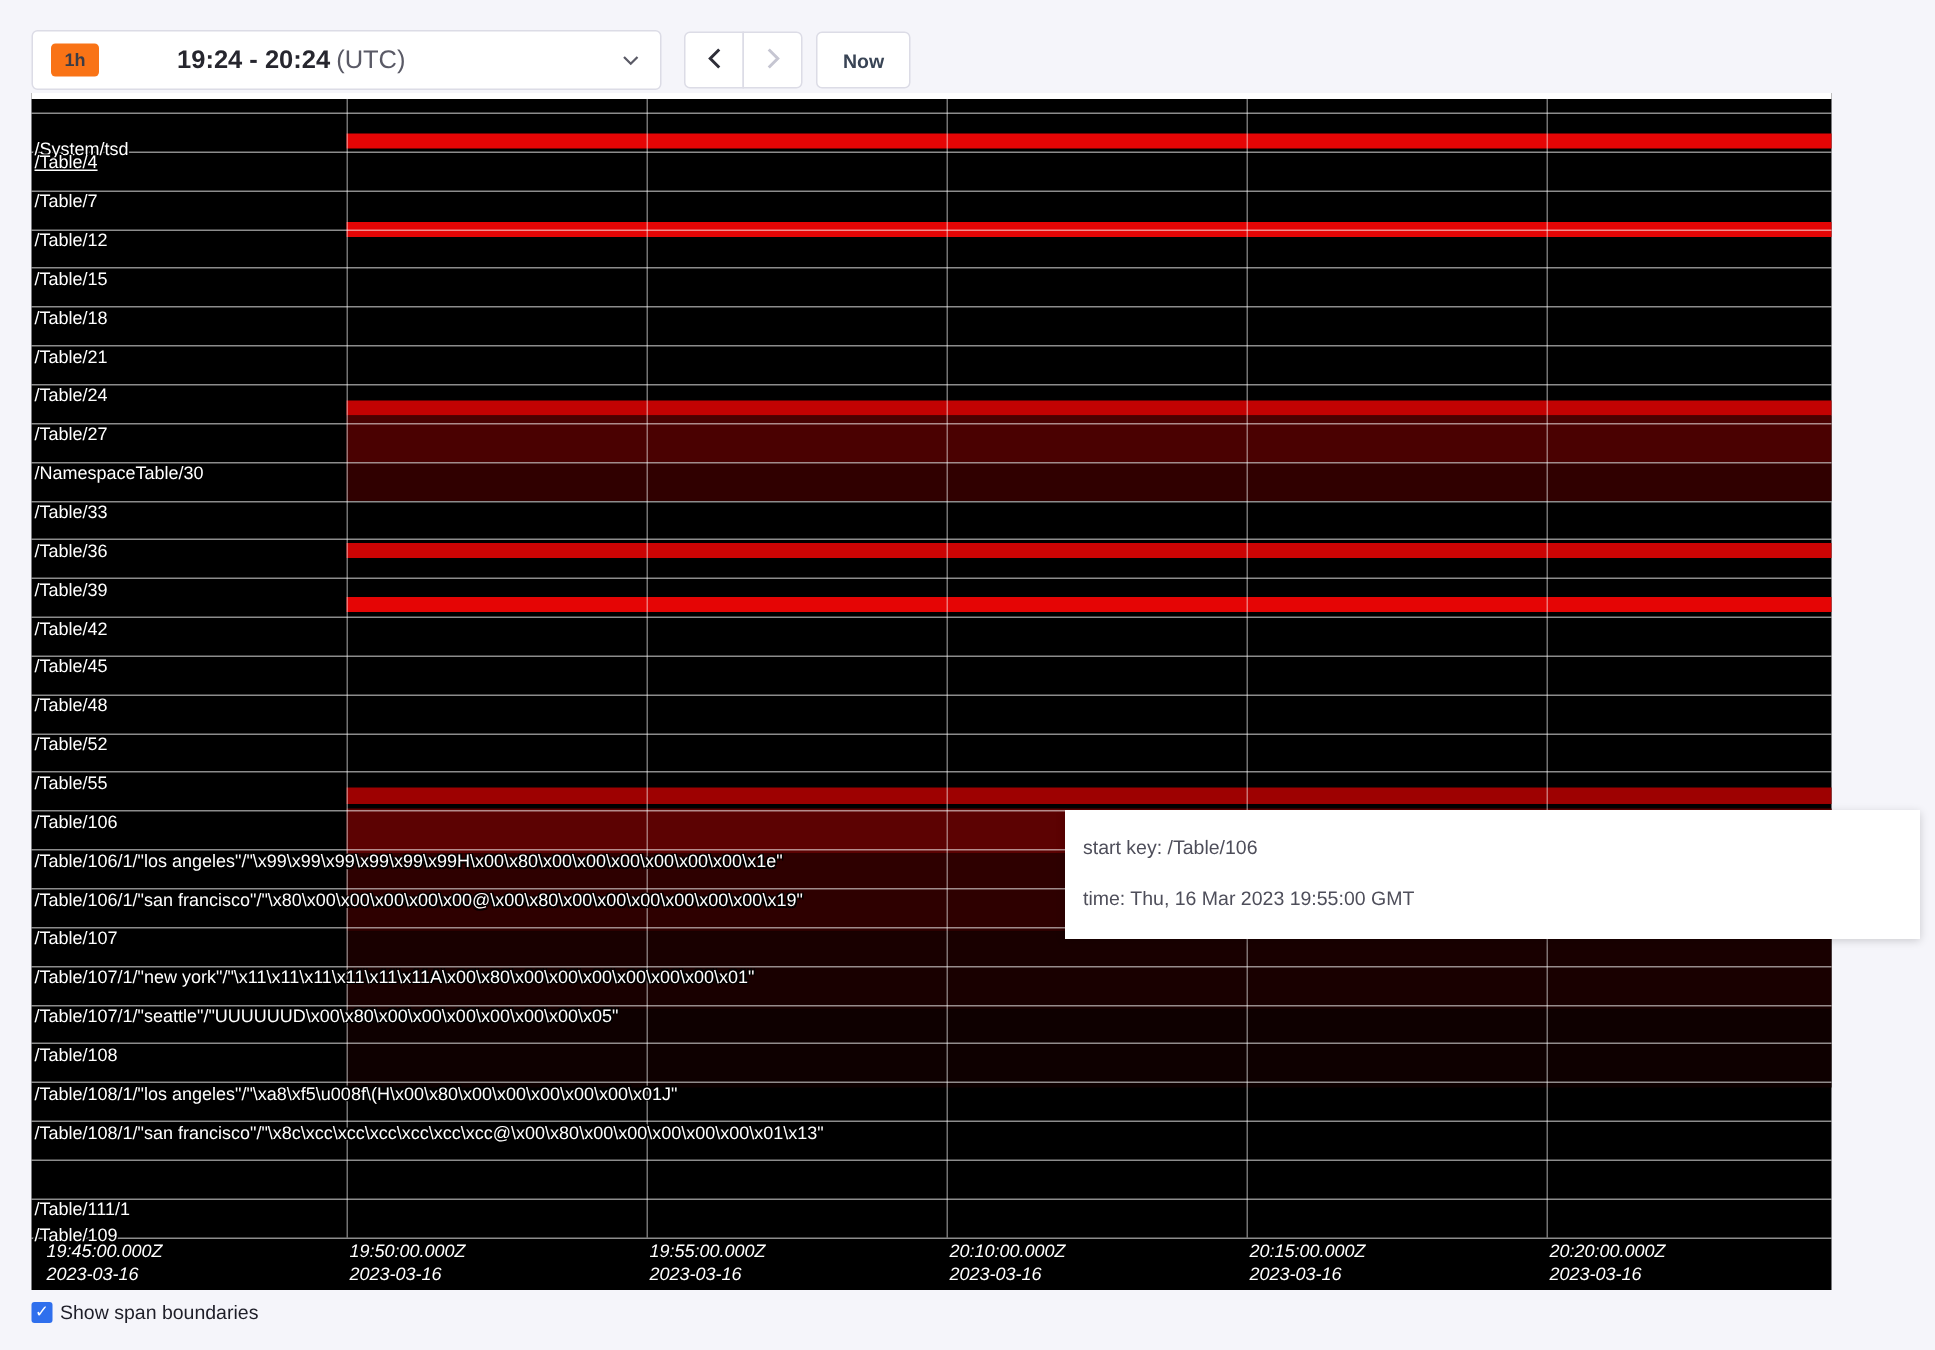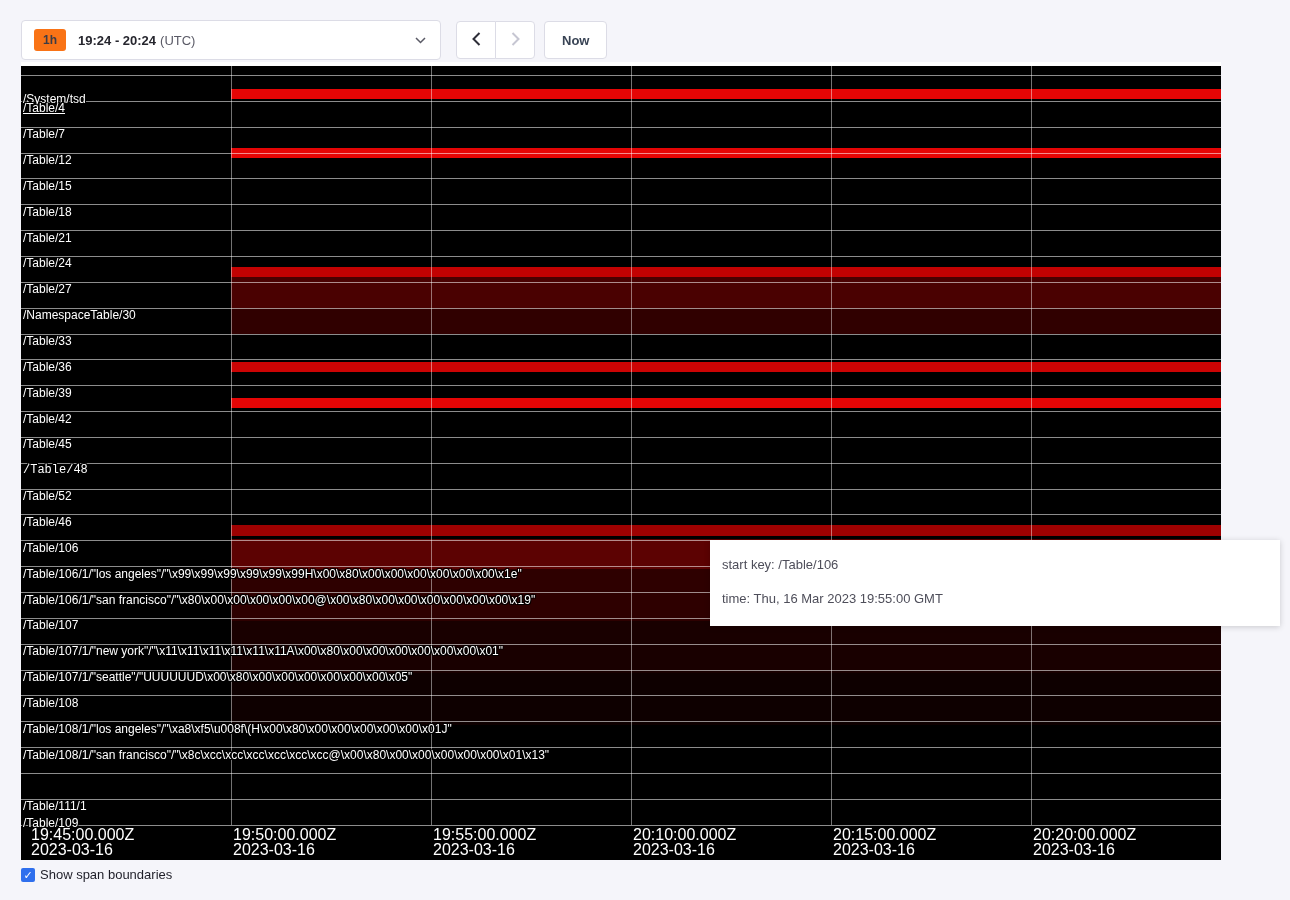--- a/index.html
+++ b/index.html
@@ -14,21 +14,21 @@
   
   .toolbar { position:absolute; left:21px; top:20px; height:40px; display:flex; align-items:center; }
   .range-select {
     width:420px; height:40px; background:#fff; border:1px solid #dcdce6; border-radius:4px;
     display:flex; align-items:center; padding:0 14px 0 12px; cursor:pointer;
   }
   .badge {
     background:#f97316; border-radius:3px; padding:4px 9px;
     font-size:12px; font-weight:bold; color:#3c3c46; margin-right:12px;
   }
-  .range-text { font-size:13px; color:#26262e; font-weight:bold; }
+  .range-text { font-size:17px; color:#26262e; font-weight:bold;margin-left:40px; }
   .range-suffix { font-weight:normal; color:#5a5a66; margin-left:4px; }
   .chevron { margin-left:auto; display:flex; align-items:center; }
 
   .nav-group { display:flex; margin-left:15px; }
   .nav-btn {
     width:40px; height:38px; background:#fff; border:1px solid #dcdce6; padding:0;
     display:flex; align-items:center; justify-content:center; cursor:pointer;
   }
   .nav-btn.prev { border-radius:4px 0 0 4px; }
   .nav-btn.next { border-radius:0 4px 4px 0; margin-left:-1px; cursor:default; }
@@ -47,21 +47,21 @@
   }
   .canvas-topline { position:absolute; left:0; top:0; width:100%; height:4px; background:#fff; z-index:2; }
   .stripe { position:absolute; z-index:1; }
   .hgrid { position:absolute; left:0; width:100%; height:1px; background:rgba(255,255,255,0.55); z-index:3; }
   .vgrid { position:absolute; top:4px; width:1px; height:759px; background:rgba(255,255,255,0.45); z-index:3; }
   .row-label {
     position:absolute; left:2px; z-index:4; color:#fff; font-size:12px; line-height:13px;
     white-space:nowrap;
     text-shadow:1px 1px 0 #000, -1px 1px 0 #000, 1px -1px 0 #000, -1px -1px 0 #000;
   }
-  .xaxis-label { position:absolute; top:765px; z-index:4; color:#fff; font-size:16px; line-height:15px; white-space:nowrap; }
+  .xaxis-label { position:absolute; top:765px; z-index:4; color:#fff; font-size:12px; line-height:15px; white-space:nowrap;font-style:italic; }
 
   
   .tooltip {
     position:absolute; left:689px; top:478px; width:570px; z-index:10;
     background:#fff; padding:15px 12px 3px 12px;
     box-shadow:0 1px 6px rgba(0,0,0,0.18);
     font-size:13px; color:#4e4e5a;
   }
   .tooltip-line { height:20px; line-height:20px; margin-bottom:14px; white-space:nowrap; overflow:hidden; }
 
@@ -170,23 +170,23 @@
     <div class="row-label" style="top: 143.75px;">/Table/18</div>
     <div class="row-label" style="top: 169.6px;">/Table/21</div>
     <div class="row-label" style="top: 195.45px;">/Table/24</div>
     <div class="row-label" style="top: 221.3px;">/Table/27</div>
     <div class="row-label" style="top: 247.15px;">/NamespaceTable/30</div>
     <div class="row-label" style="top: 273px;">/Table/33</div>
     <div class="row-label" style="top: 298.85px;">/Table/36</div>
     <div class="row-label" style="top: 324.7px;">/Table/39</div>
     <div class="row-label" style="top: 350.55px;">/Table/42</div>
     <div class="row-label" style="top: 376.4px;">/Table/45</div>
-    <div class="row-label" style="top: 402.25px; font-family: Liberation Mono, monospace;">/Table/48</div>
+    <div class="row-label" style="top: 402.25px;">/Table/48</div>
     <div class="row-label" style="top: 428.1px;">/Table/52</div>
-    <div class="row-label" style="top: 453.95px;">/Table/46</div>
+    <div class="row-label" style="top: 453.95px;">/Table/55</div>
     <div class="row-label" style="top: 479.8px;">/Table/106</div>
     <div class="row-label" style="top: 505.65px;">/Table/106/1/"los angeles"/"\x99\x99\x99\x99\x99\x99H\x00\x80\x00\x00\x00\x00\x00\x00\x1e"</div>
     <div class="row-label" style="top: 531.5px;">/Table/106/1/"san francisco"/"\x80\x00\x00\x00\x00\x00@\x00\x80\x00\x00\x00\x00\x00\x00\x19"</div>
     <div class="row-label" style="top: 557.35px;">/Table/107</div>
     <div class="row-label" style="top: 583.2px;">/Table/107/1/"new york"/"\x11\x11\x11\x11\x11\x11A\x00\x80\x00\x00\x00\x00\x00\x00\x01"</div>
     <div class="row-label" style="top: 609.05px;">/Table/107/1/"seattle"/"UUUUUUD\x00\x80\x00\x00\x00\x00\x00\x00\x05"</div>
     <div class="row-label" style="top: 634.9px;">/Table/108</div>
     <div class="row-label" style="top: 660.75px;">/Table/108/1/"los angeles"/"\xa8\xf5\u008f\(H\x00\x80\x00\x00\x00\x00\x00\x01J"</div>
     <div class="row-label" style="top: 686.6px;">/Table/108/1/"san francisco"/"\x8c\xcc\xcc\xcc\xcc\xcc\xcc@\x00\x80\x00\x00\x00\x00\x00\x01\x13"</div>
     <div class="row-label" style="top: 755px;">/Table/109</div>

